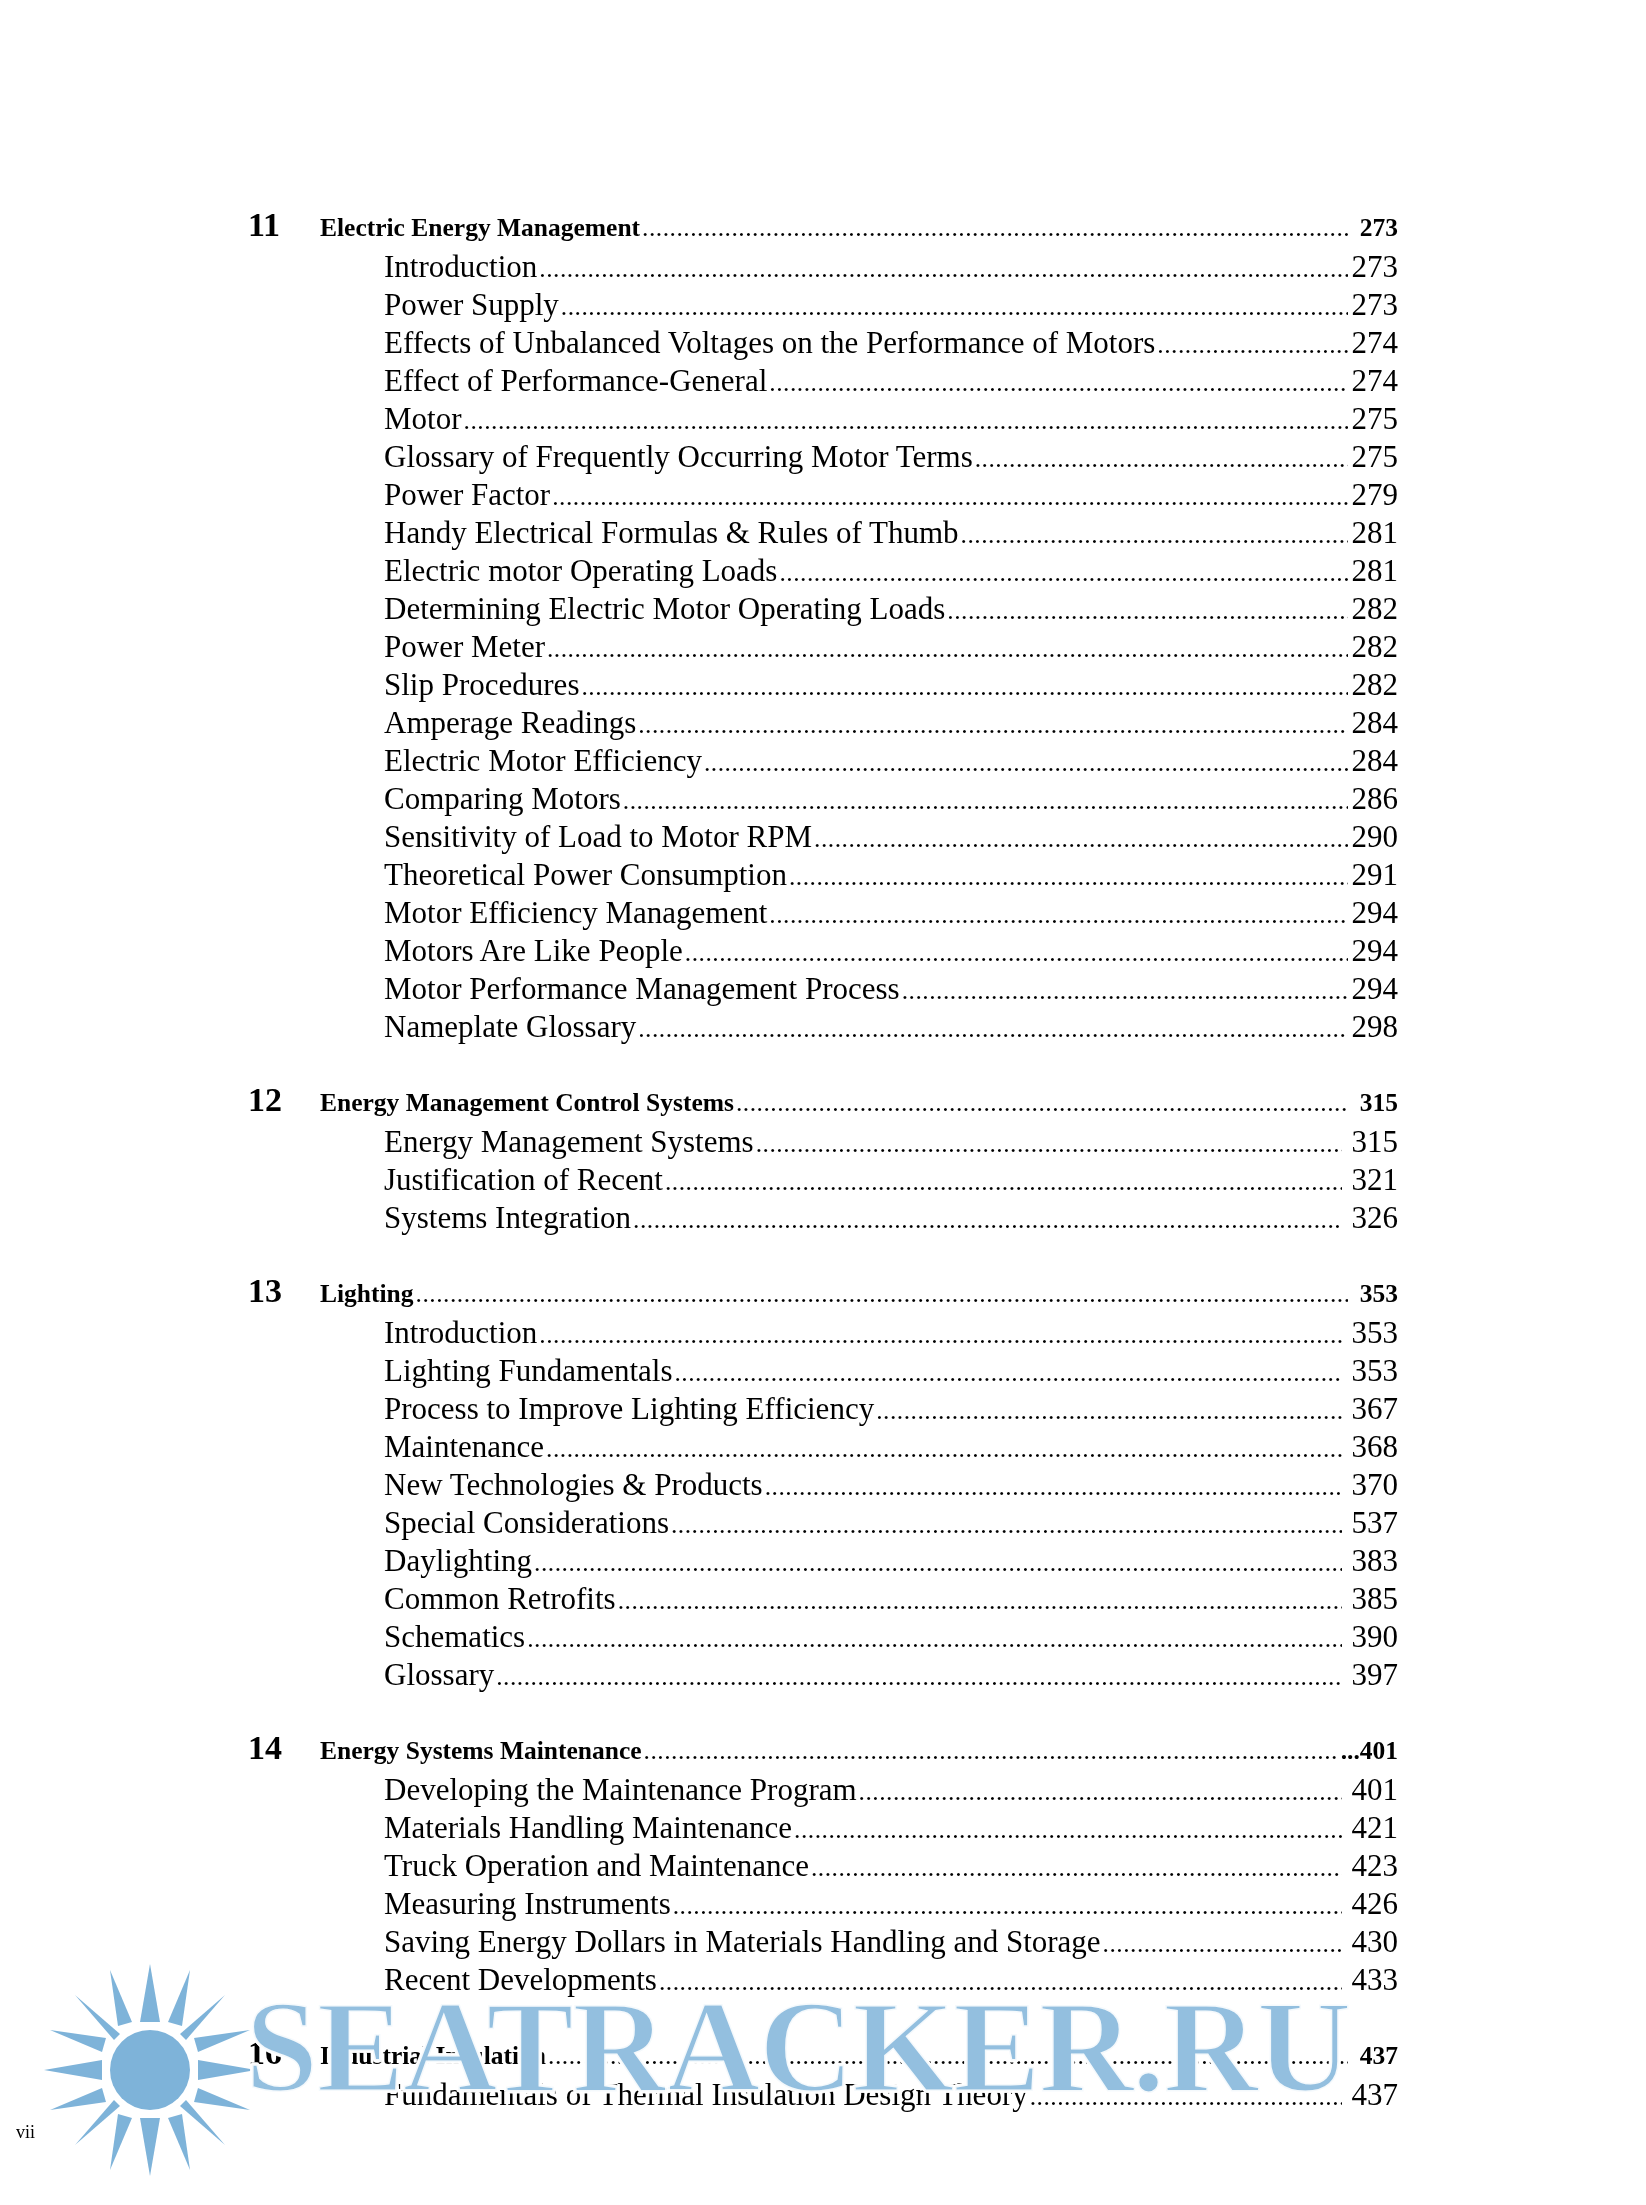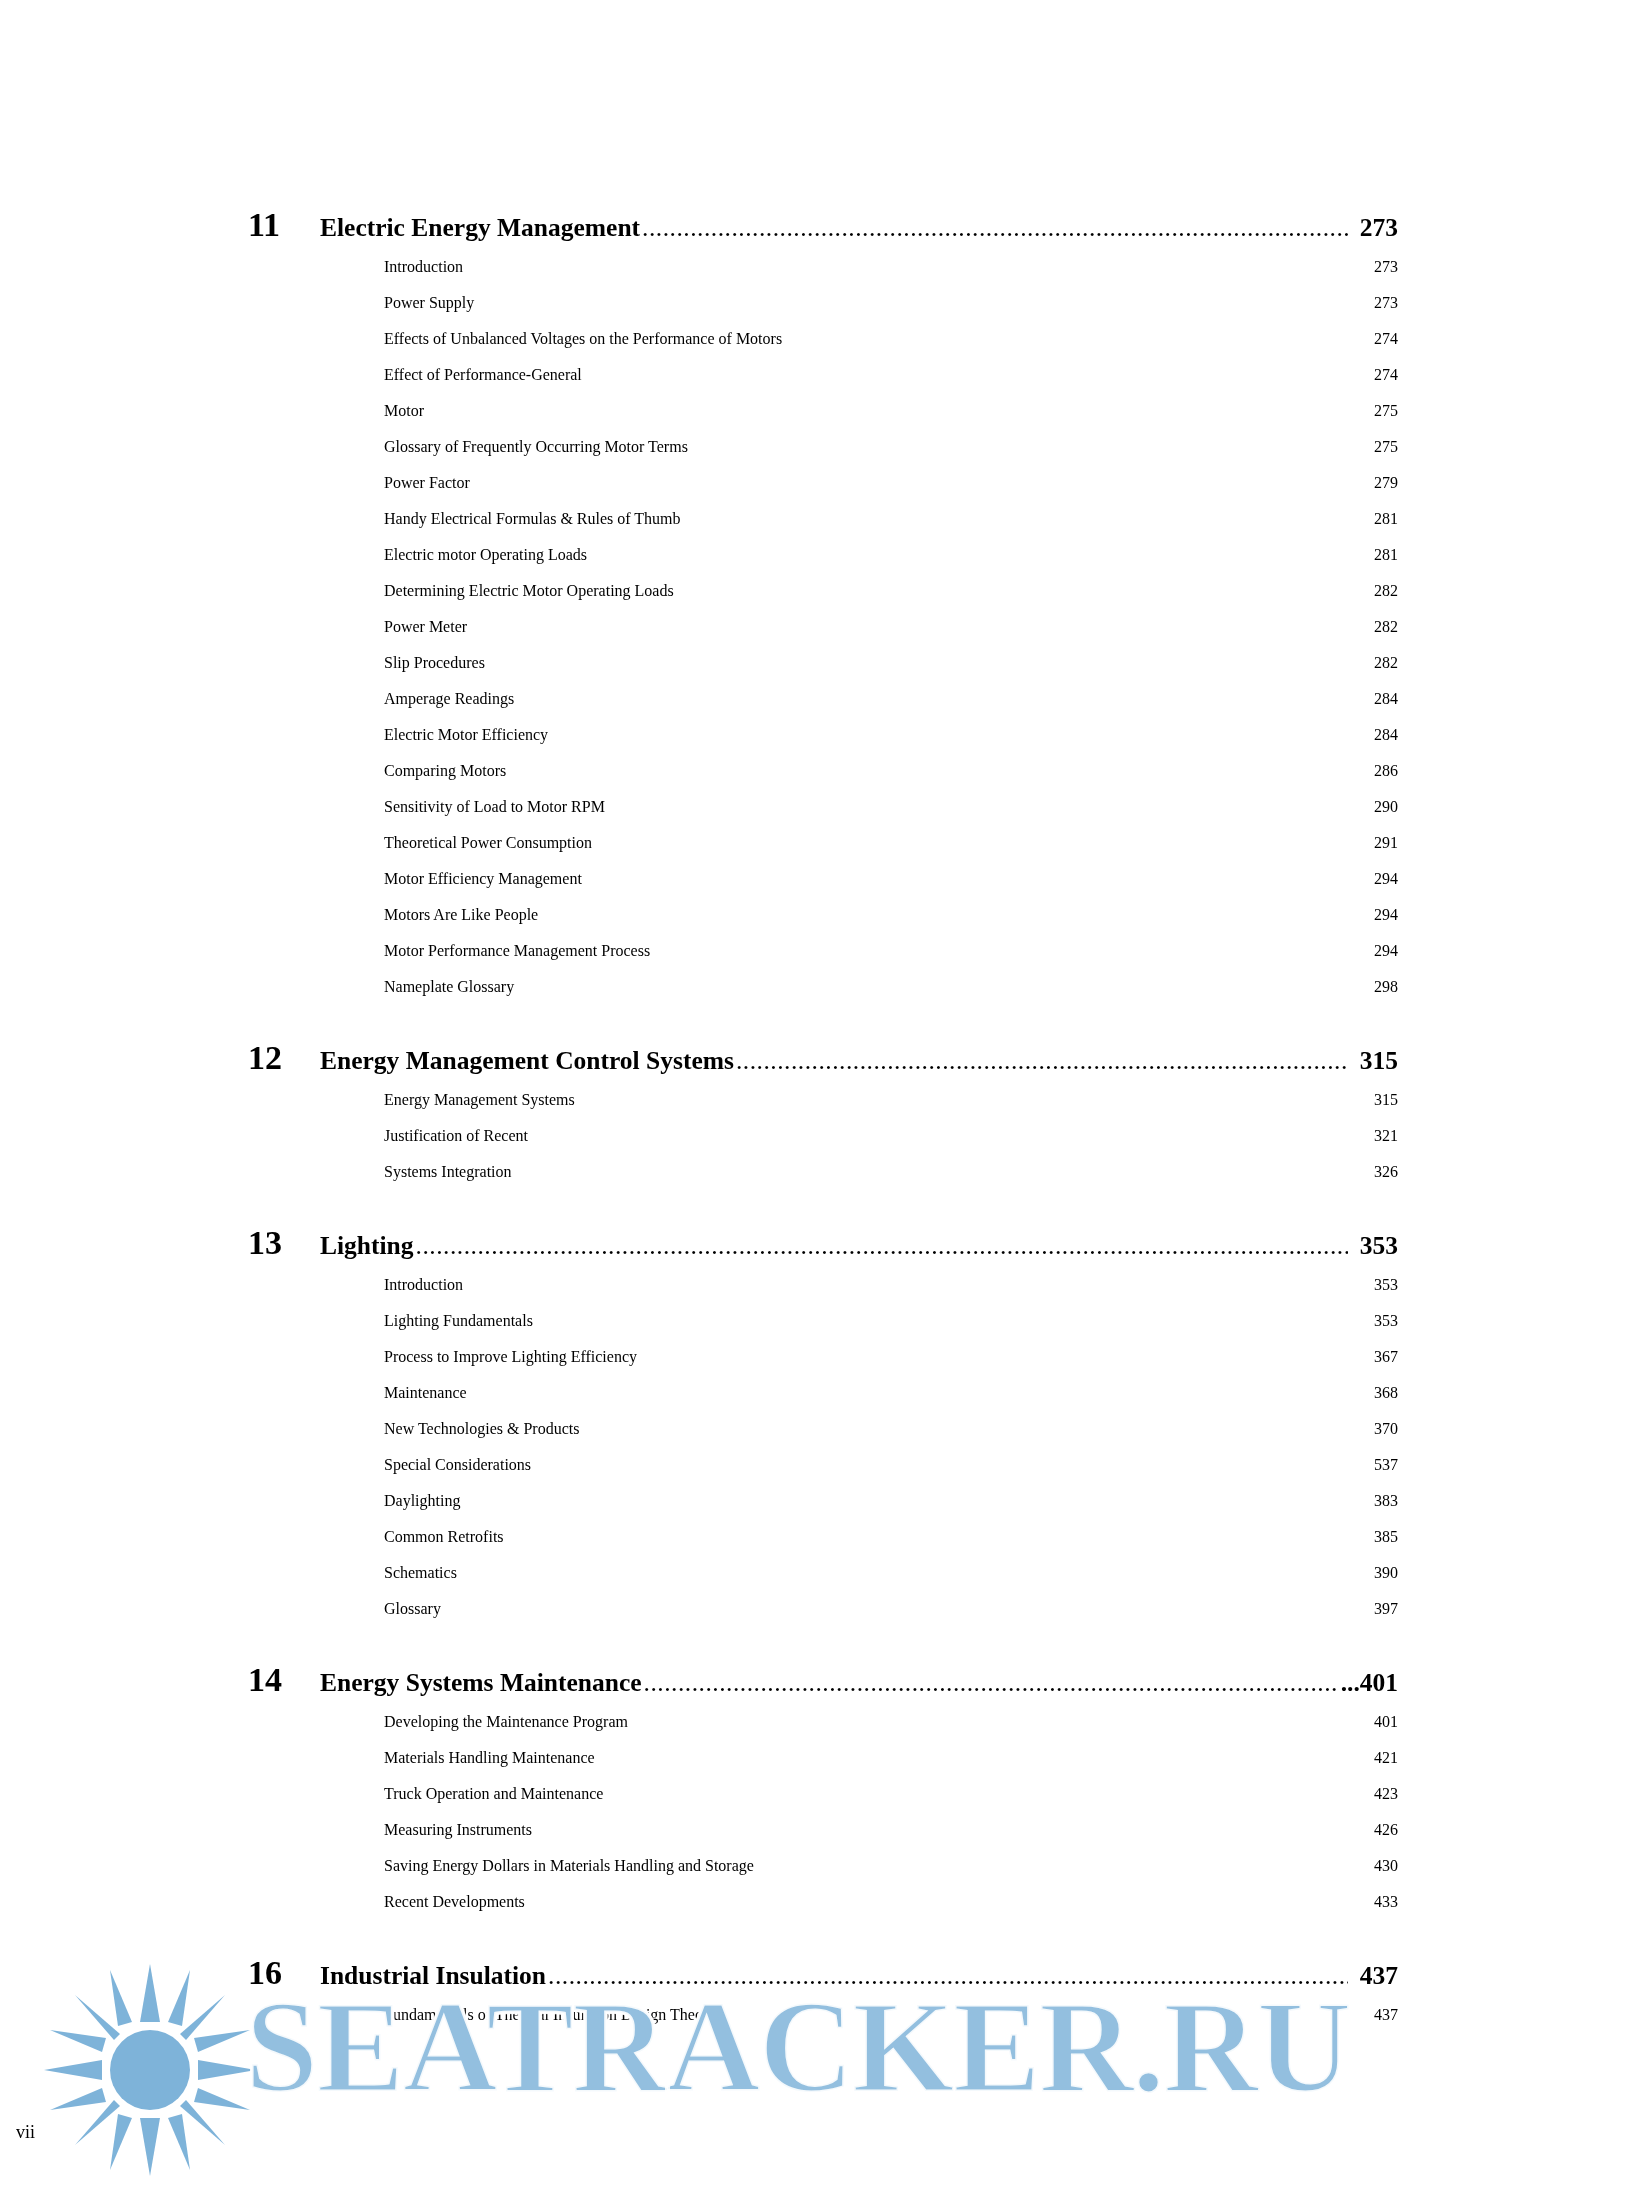--- a/index.html
+++ b/index.html
@@ -38,21 +38,21 @@
     flex: 0 0 72px;
     font-weight: bold;
     font-size: 34px;
   }
   .chapter-title {
     white-space: nowrap;
   }
   .entry-row {
     display: flex;
     align-items: baseline;
-    font-size: 16px;
+    font-size: 31px;
     line-height: 36px;
     padding-left: 136px;
   }
   .entry-title {
     white-space: nowrap;
   }
   .leader {
     flex: 1 1 auto;
     margin: 0 2px;
     position: relative;

